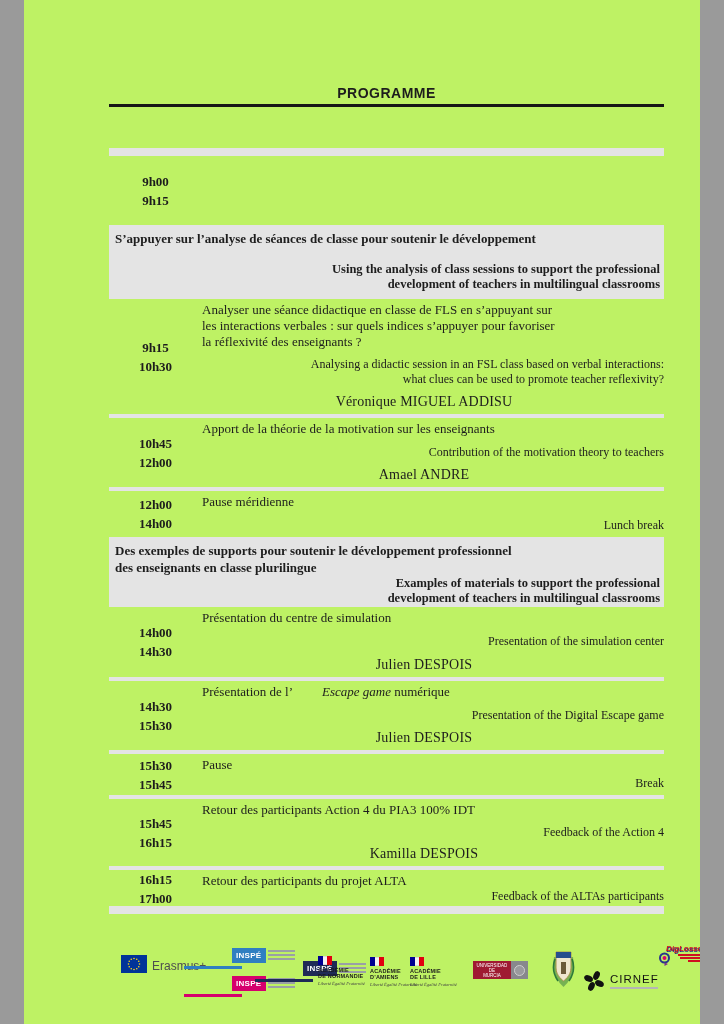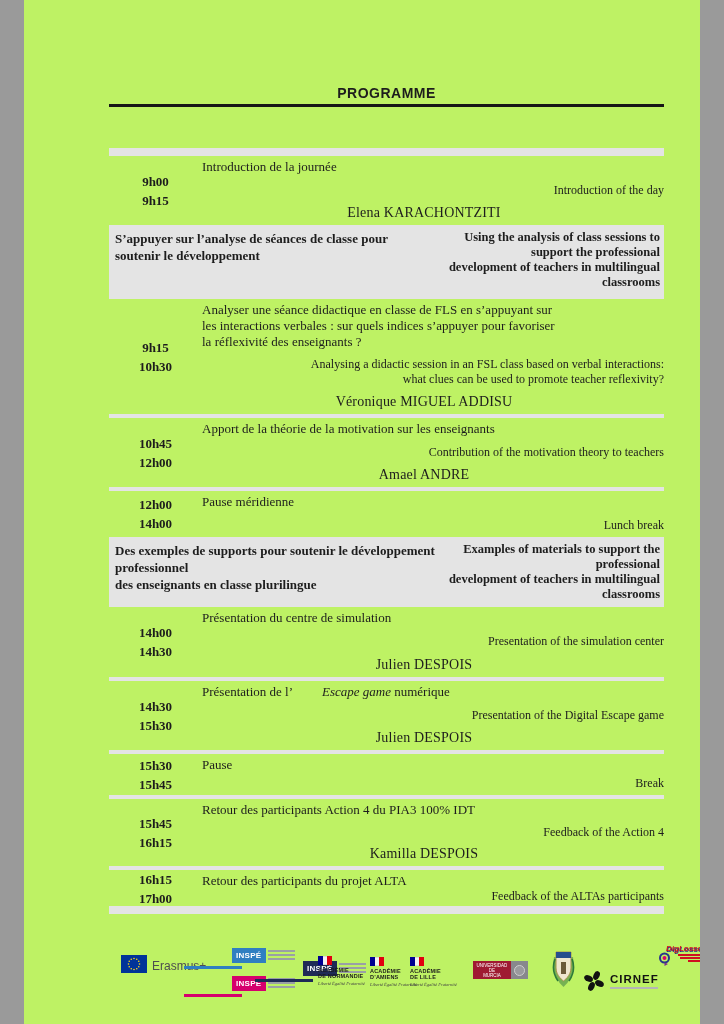--- a/index.html
+++ b/index.html
@@ -24,21 +24,21 @@
     font-weight:700; font-size:13px; line-height:19px;
   }
   .cell { display:flex; flex-direction:column; justify-content:space-between; padding:3px 0 4px; }
   .fr   { font-size:13px; line-height:16px; text-align:left; }
   .fr .line { display:block; }
   .en   { font-size:12px; line-height:15px; text-align:right; }
   .en .line { display:block; }
   .speaker { font-size:14px; text-align:center; align-self:center; position:relative; left:-9px; letter-spacing:.2px; }
   .it { font-style:italic;margin-left:29px; }
   .section {
-    background:#e4e4e4; display:flex; flex-direction:row; justify-content:space-between;
+    background:#e4e4e4; display:flex; flex-direction:column; justify-content:space-between;
     padding:5px 4px 7px 6px;
   }
   .section .fr { font-weight:700; font-size:13px; line-height:17px; }
   .section .en { font-weight:700; font-size:12.5px; line-height:15px; }
 
   
   .footer { position:absolute; left:0; top:0; width:724px; height:1024px; pointer-events:none; }
   .logo { position:absolute; }
   .erasmus { display:flex; align-items:center; gap:5px; font-family:"Liberation Sans",sans-serif; }
   .erasmus-text { font-size:12px; color:#4d4d4f; }
@@ -63,48 +63,39 @@
   .murcia-red { background:#9f1b32; color:#fff; font-family:"Liberation Sans",sans-serif; font-size:4.5px; line-height:5px; width:38px; display:flex; align-items:center; justify-content:center; text-align:center; }
   .murcia-seal { background:#88888d; width:17px; display:flex; align-items:center; justify-content:center; }
   .murcia-seal i { display:block; width:11px; height:11px; border-radius:50%; border:1px solid #cfcfcf; background:#9a9a9e; }
   .diglosso { width:42px; height:28px; position:relative; font-family:"Liberation Sans",sans-serif; }
   .dig-word { position:absolute; left:8px; top:0; font-style:italic; font-weight:700; font-size:8px; color:#cf1020; text-shadow:.6px .6px 0 #27348b; }
   .dig-sub { position:absolute; right:0; top:10px; display:flex; flex-direction:column; gap:1.5px; align-items:flex-end; }
   .dig-sub i { display:block; height:1.5px; background:#cf1020; }
   .dig-sub i:nth-child(1){ width:22px; } .dig-sub i:nth-child(2){ width:20px; } .dig-sub i:nth-child(3){ width:12px; }
   .cirnef { display:flex; align-items:center; gap:4px; }
   .cirnef-text { display:flex; flex-direction:column; }
-  .cirnef-name { font-family:"Liberation Sans",sans-serif; font-weight:700; font-size:11.5px; letter-spacing:1px; color:#111; }
+  .cirnef-name { font-family:"Liberation Sans",sans-serif; font-weight:400; font-size:11.5px; letter-spacing:1px; color:#111; }
   .cirnef-sub { height:2px; width:48px; background:#b5b5b5; margin-top:2px; }
 </style>
 </head>
 <body>
 
 <div class="page">
   <div class="content">
 
     <div class="doc-title">PROGRAMME</div>
     <div class="header-rule"></div>
 
     <div class="table">
       <div class="bar"></div>
 
       <div class="row" style="height:69px">
         <div class="time">
           <span>9h00</span>
           <span>9h15</span>
-        </div>
-        <div class="cell">
-          <div class="fr">
-              <span class="line">Introduction de la journée</span>
-            </div>
-          <div class="en">
-              <span class="line">Introduction of the day</span>
-            </div>
-          <div class="speaker">Elena KARACHONTZITI</div>
         </div>
       </div>
 
       <div class="section" style="height:74px">
         <div class="fr">
           <span class="line">S’appuyer sur l’analyse de séances de classe pour soutenir le développement</span>
         </div>
         <div class="en">
           <span class="line">Using the analysis of class sessions to support the professional</span>
           <span class="line">development of teachers in multilingual classrooms</span>

